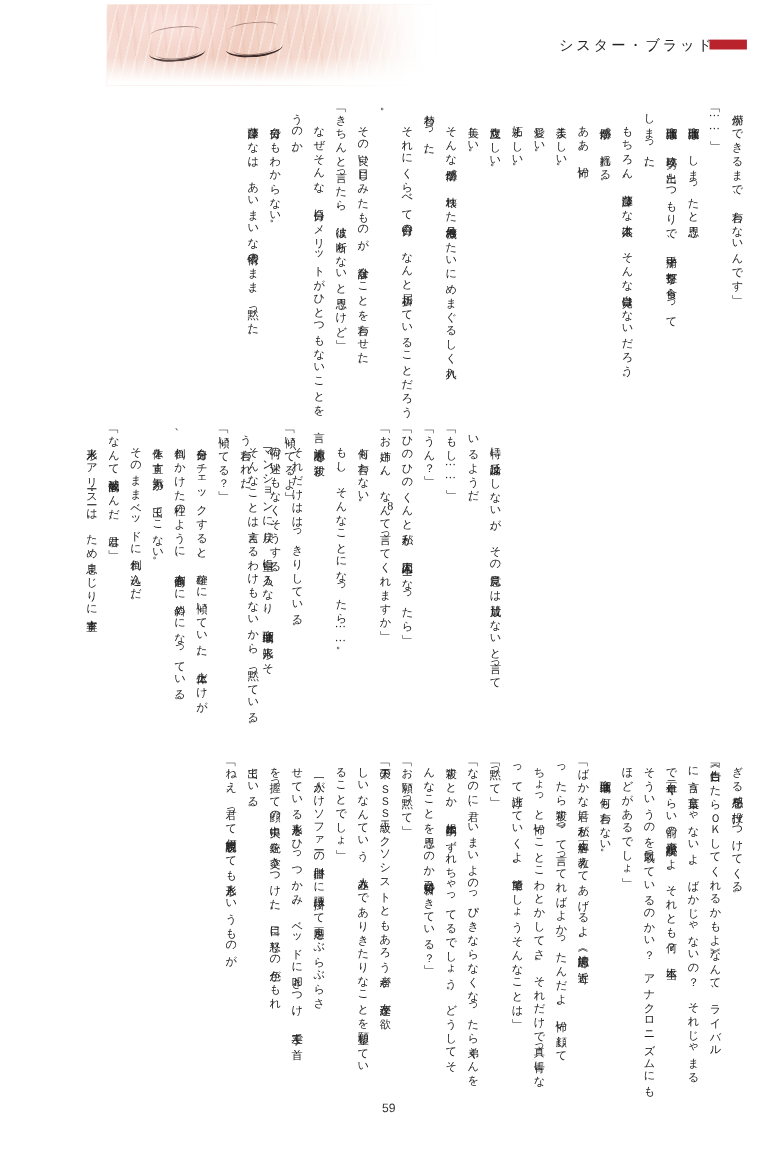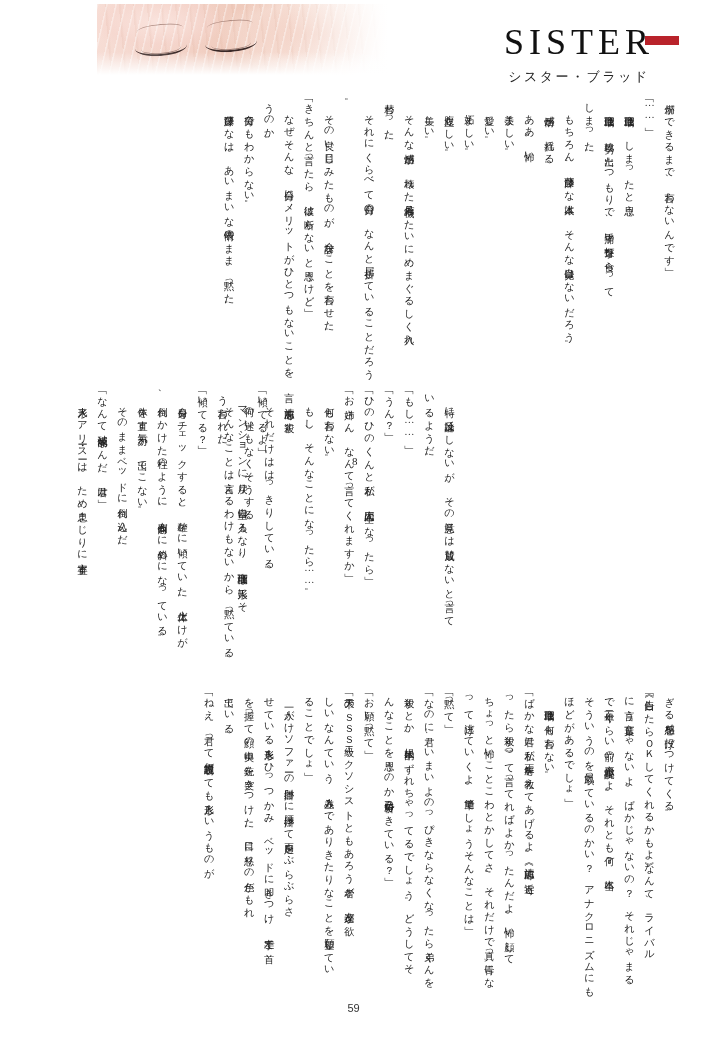--- a/index.html
+++ b/index.html
@@ -191,21 +191,20 @@
   <div id="art-illustration">
     <div class="art-brow" id="art-brow-left"></div>
     <div class="art-brow" id="art-brow-right"></div>
     <div class="art-eye" id="art-eye-left"></div>
     <div class="art-eye" id="art-eye-right"></div>
     <div id="art-fade-right"></div>
     <div id="art-fade-bottom"></div>
   </div>
 
   <div id="logo-block">
-    <div id="logo-title">SISTER</div>
     <div id="logo-accent"></div>
     <div id="logo-subtitle">シスター・ブラッド</div>
   </div>
 </div>
 
 <div id="block-upper-right">
     <div class="vcol-line">備ができるまで、言わないんです」</div>
     <div class="vcol-line">「……」</div>
     <div class="vcol-line">　瑠璃亜は、しまったと思う。</div>
     <div class="vcol-line">　瑠璃亜は、攻勢に出たつもりで、手痛い打撃を食らって</div>

